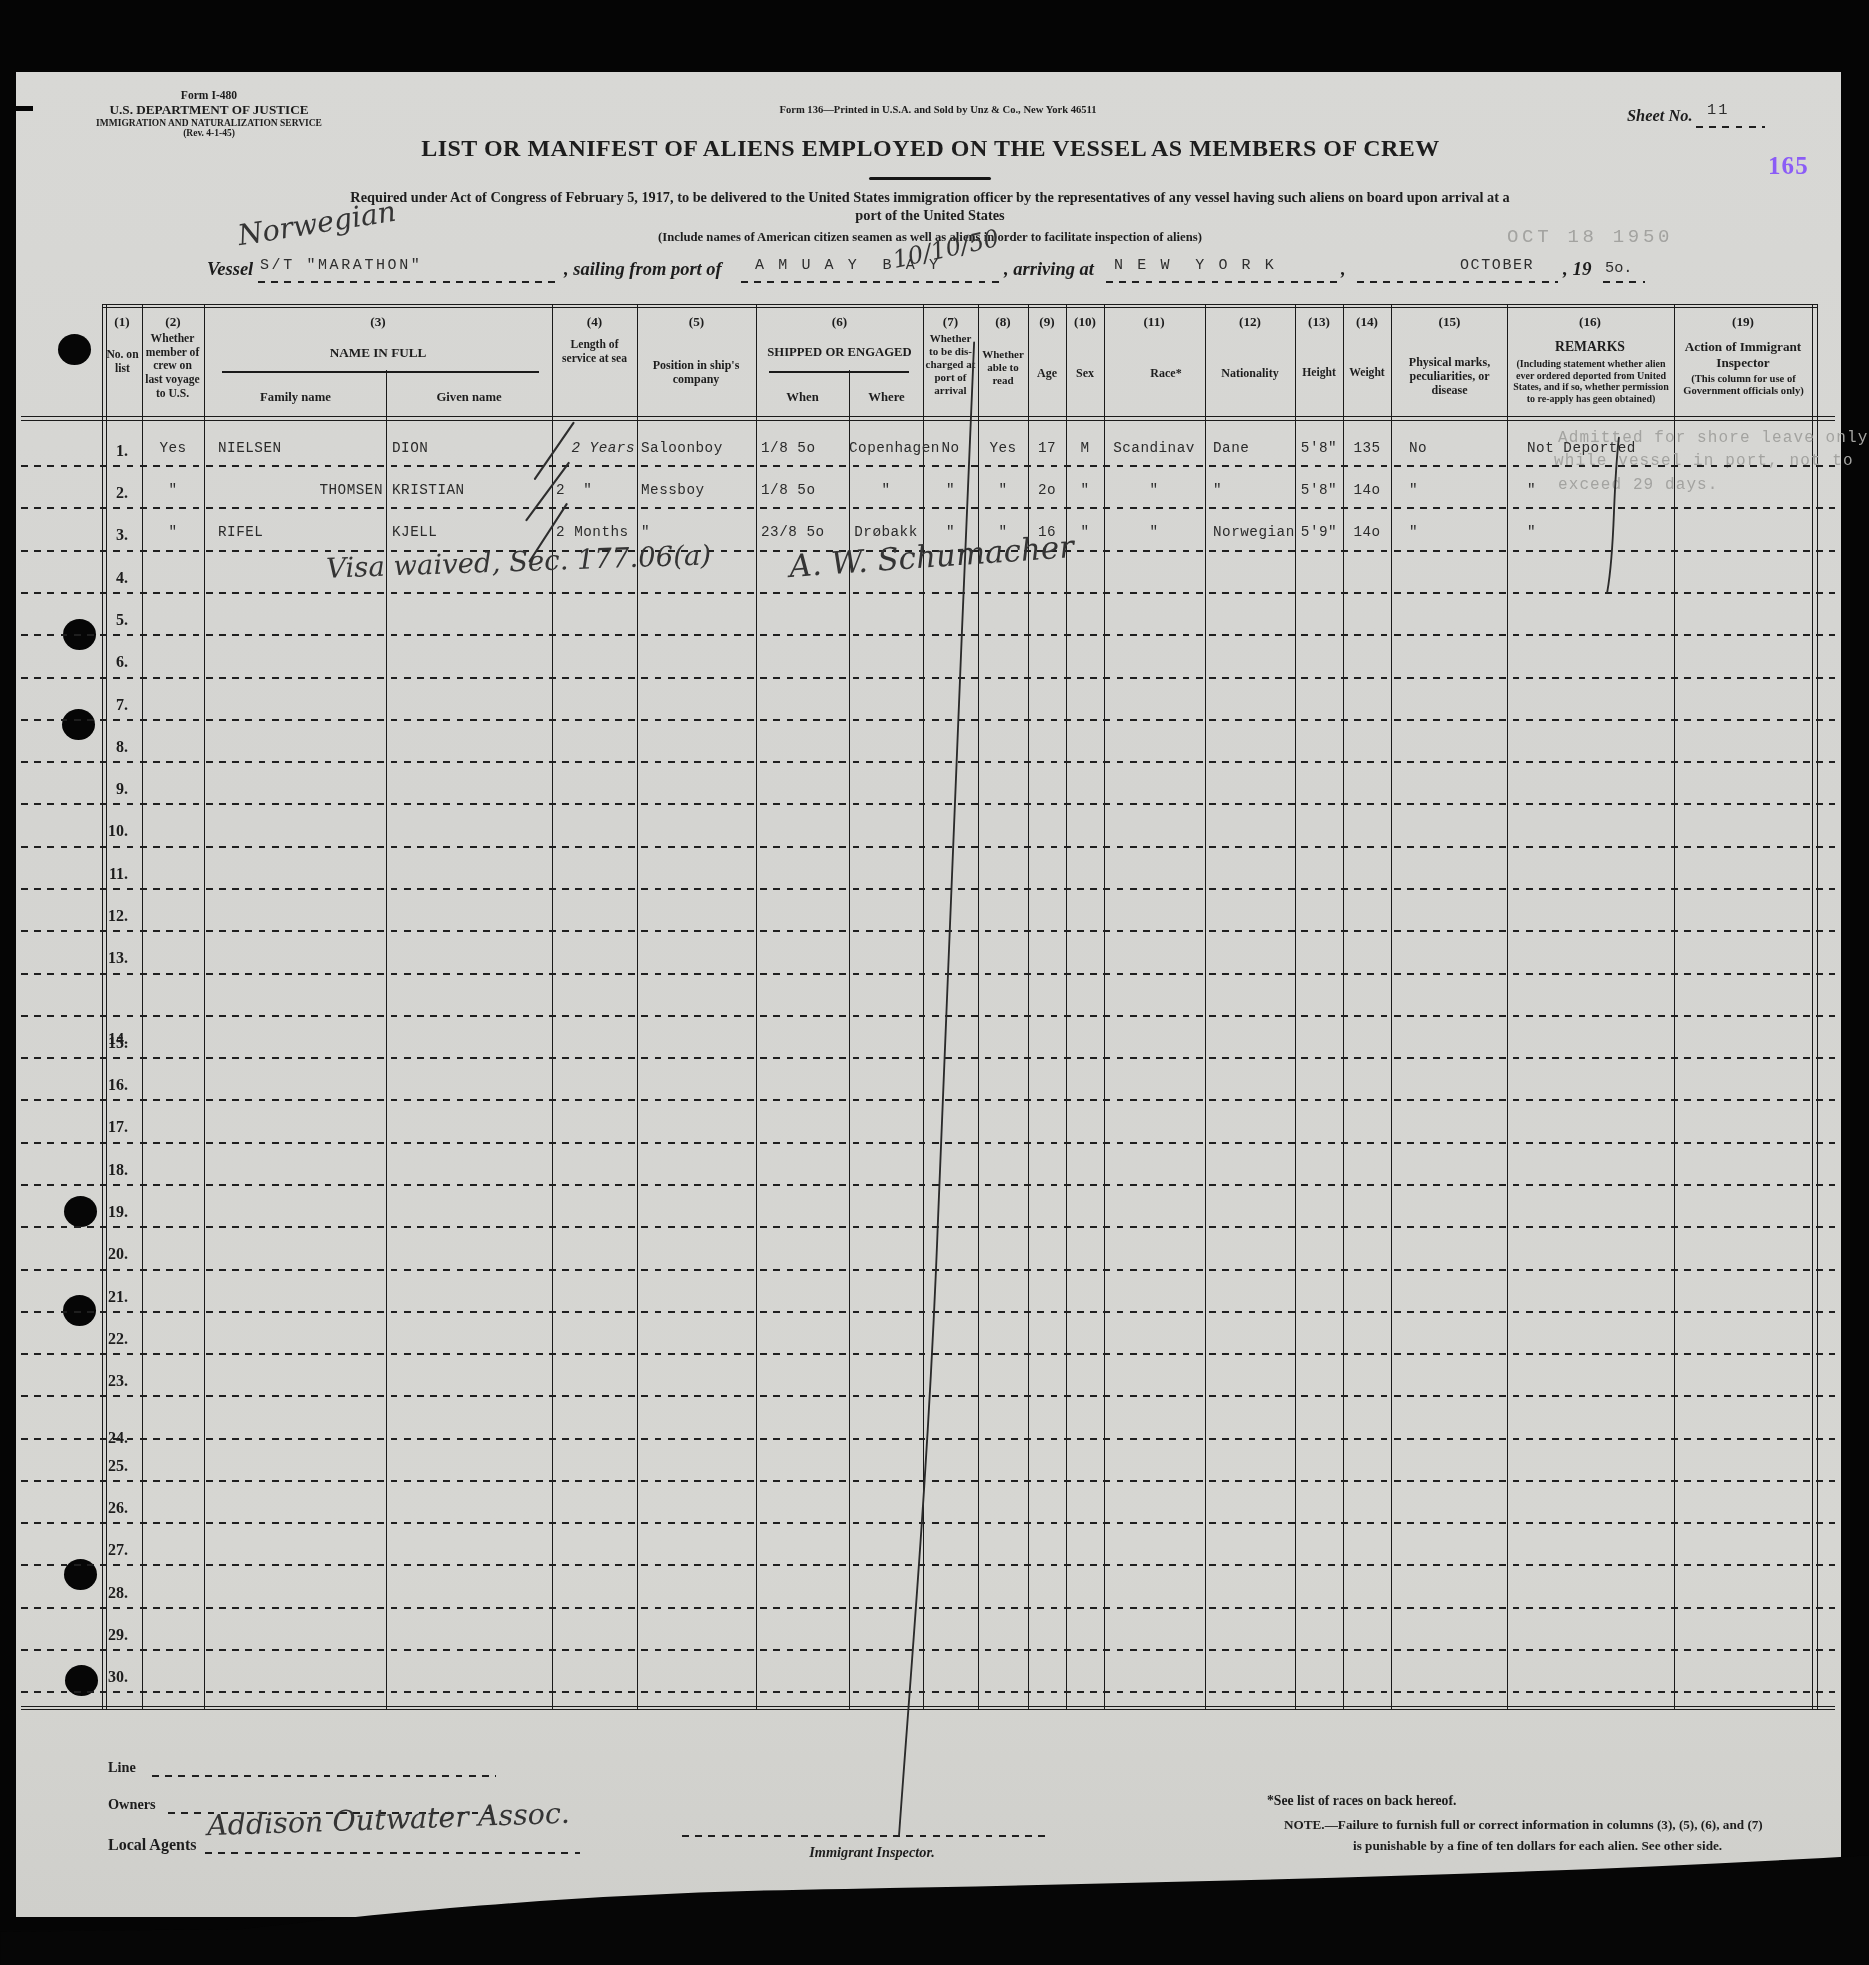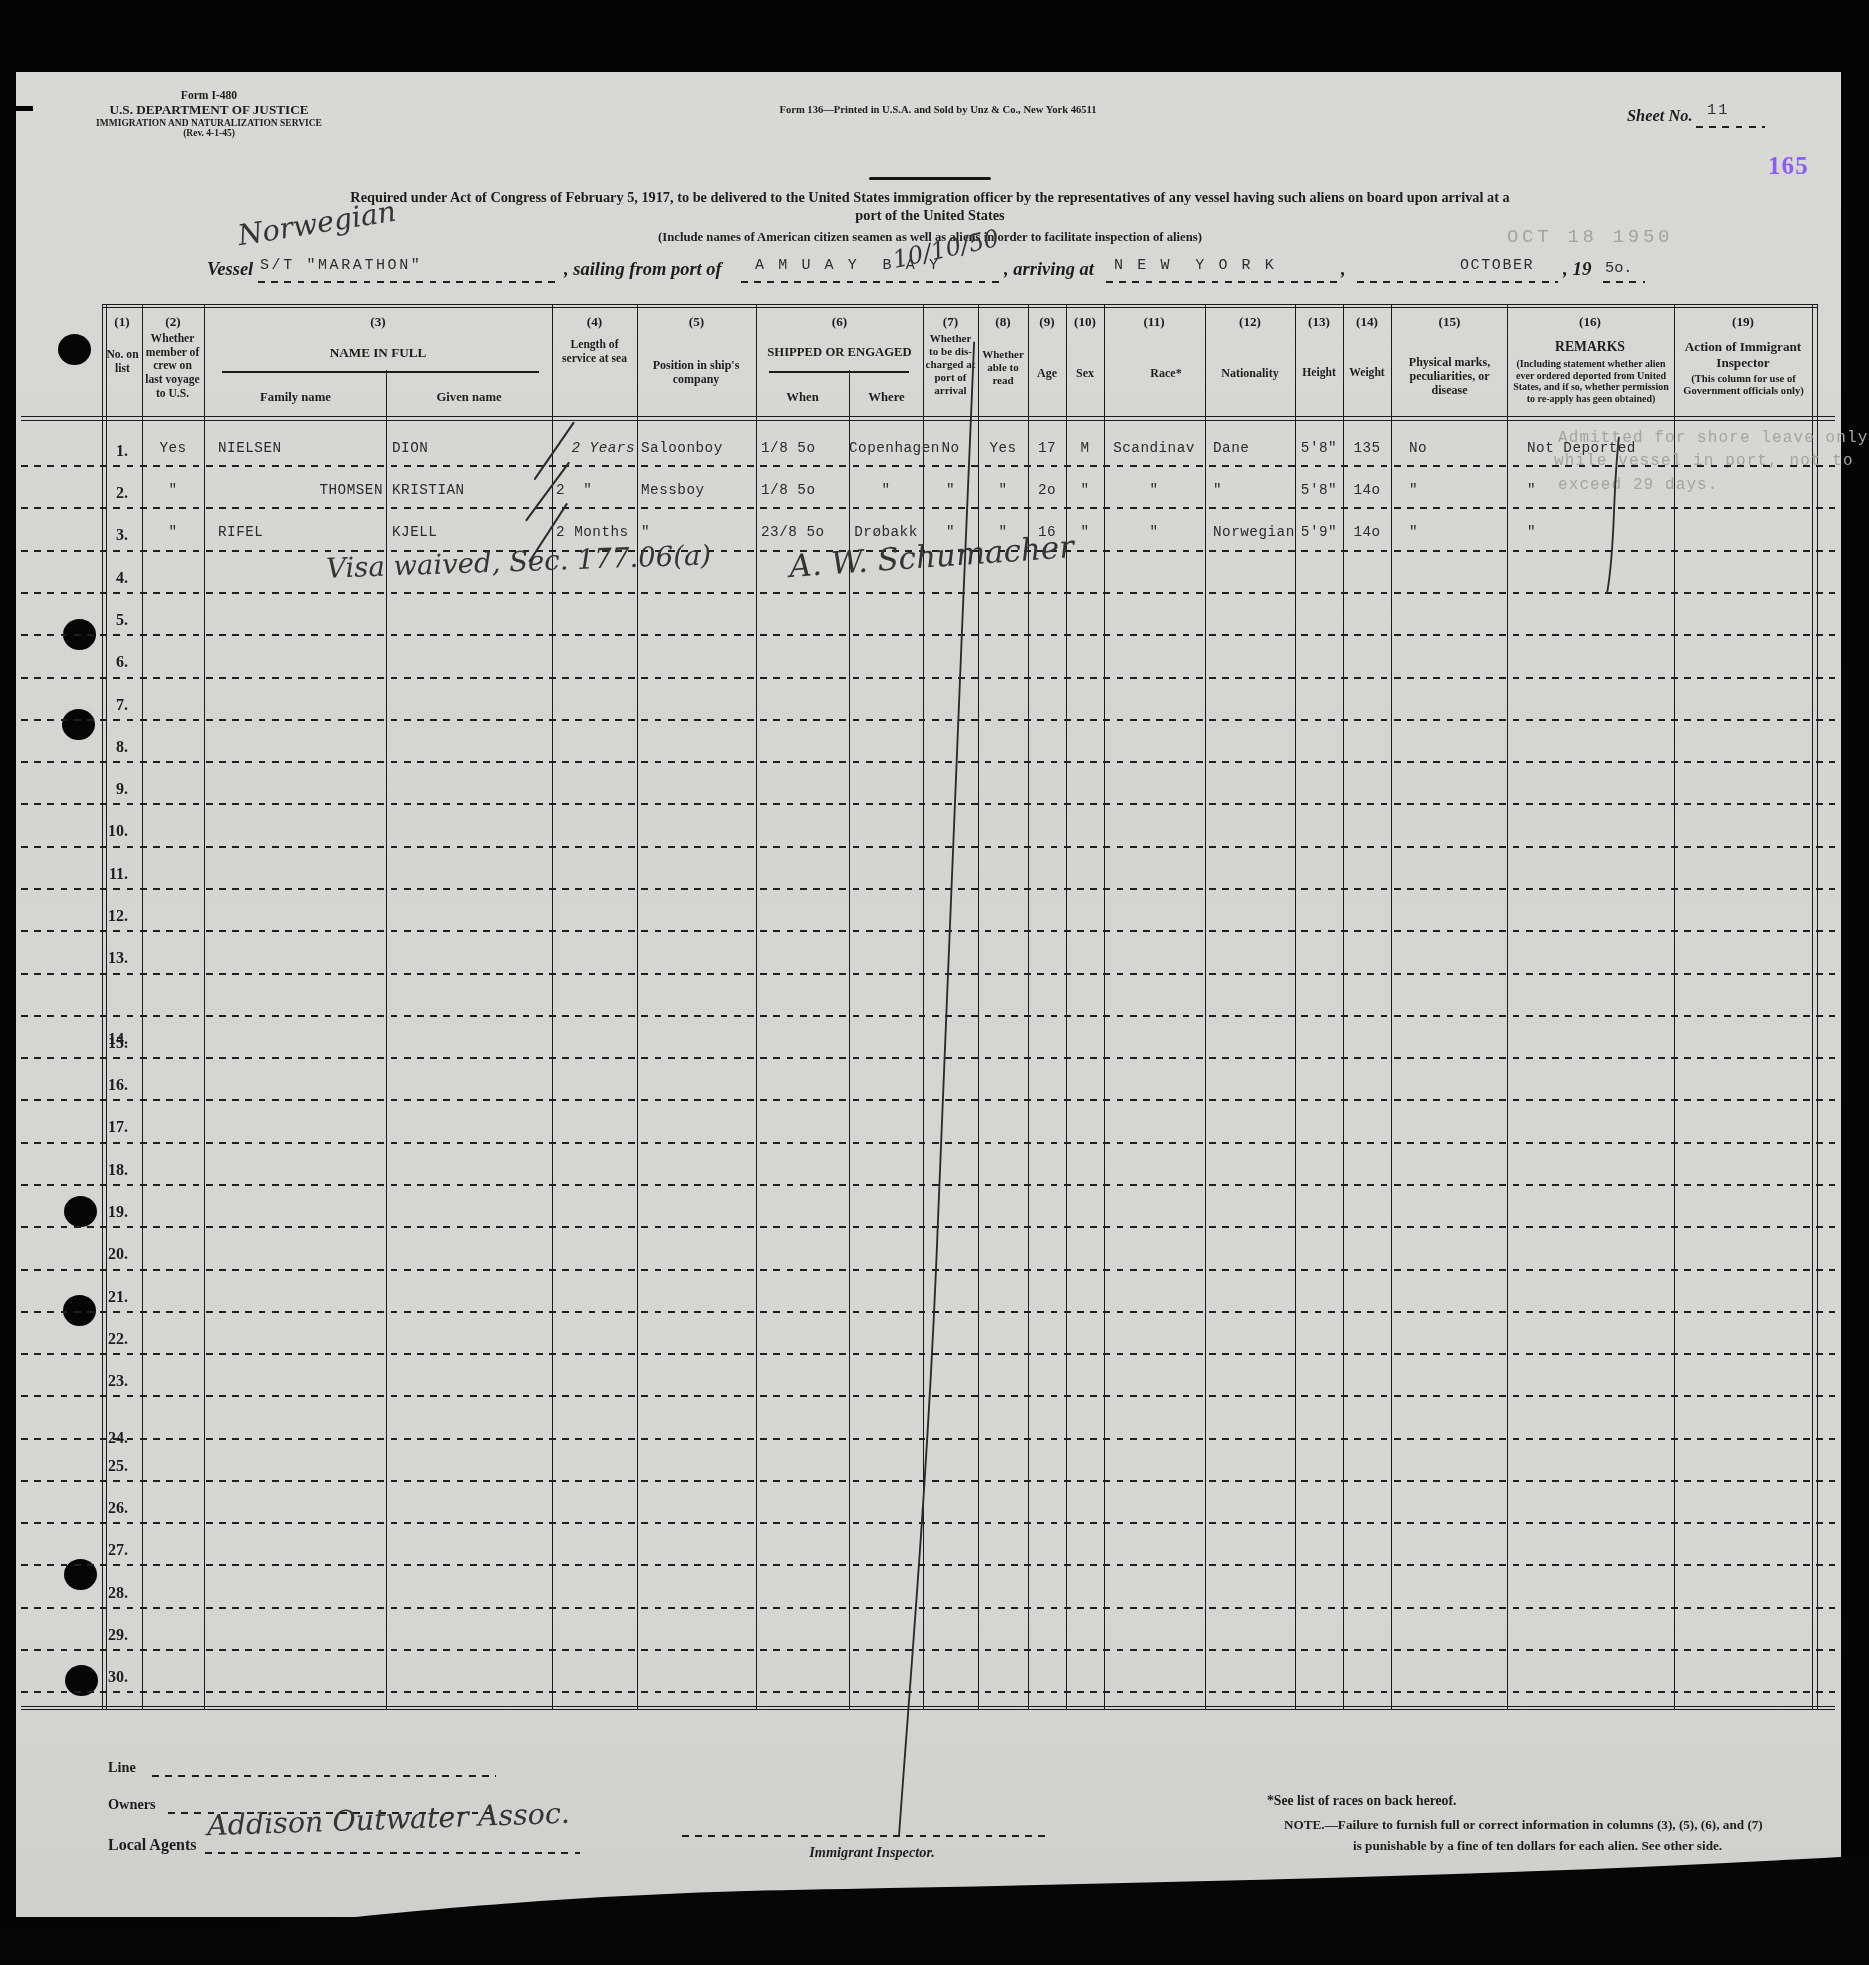--- a/index.html
+++ b/index.html
@@ -49,20 +49,21 @@
   </div>
 
   <div class="abs ctr b" style="left:634px;top:104px;width:608px;font-size:10.6px">Form 136—Printed in U.S.A. and Sold by Unz &amp; Co., New York  46511</div>
 
   <div class="abs ital b" style="left:1627px;top:106px;font-size:16.4px">Sheet No.</div>
   <div class="abs typed" style="left:1707px;top:101px;font-size:15.3px;letter-spacing:2.1px">11</div>
   <div class="dotl" style="left:1696px;top:126px;width:69px"></div>
 
   <div class="abs b" style="left:1768px;top:152px;font-size:25px;color:#8b5cf6;letter-spacing:1.1px">165</div>
 
+  <div class="abs ctr b" style="left:159px;top:135px;width:1543px;font-size:24px;letter-spacing:0.5px">LIST OR MANIFEST OF ALIENS EMPLOYED ON THE VESSEL AS MEMBERS OF CREW</div>
   <div class="abs" style="left:869px;top:177px;width:122px;height:3.2px;background:#161616;border-radius:1.6px"></div>
 
   <div class="abs ctr b" style="left:148px;top:189px;width:1564px;font-size:14.3px">Required under Act of Congress of February 5, 1917, to be delivered to the United States immigration officer by the representatives of any vessel having such aliens on board upon arrival at a</div>
   <div class="abs ctr b" style="left:148px;top:207px;width:1564px;font-size:14.3px">port of the United States</div>
   <div class="abs ctr b" style="left:148px;top:230px;width:1564px;font-size:12.7px">(Include names of American citizen seamen as well as aliens in order to facilitate inspection of aliens)</div>
 
   <div class="hand abs" style="left:237px;top:207px;font-size:28.5px;transform:rotate(-9deg)">Norwegian</div>
   <div class="hand abs" style="left:892px;top:235px;font-size:24px;transform:rotate(-12deg)">10/10/50</div>
   <div class="stampfaint abs" style="left:1507px;top:226px;font-size:19px;letter-spacing:3.7px">OCT 18 1950</div>
 

